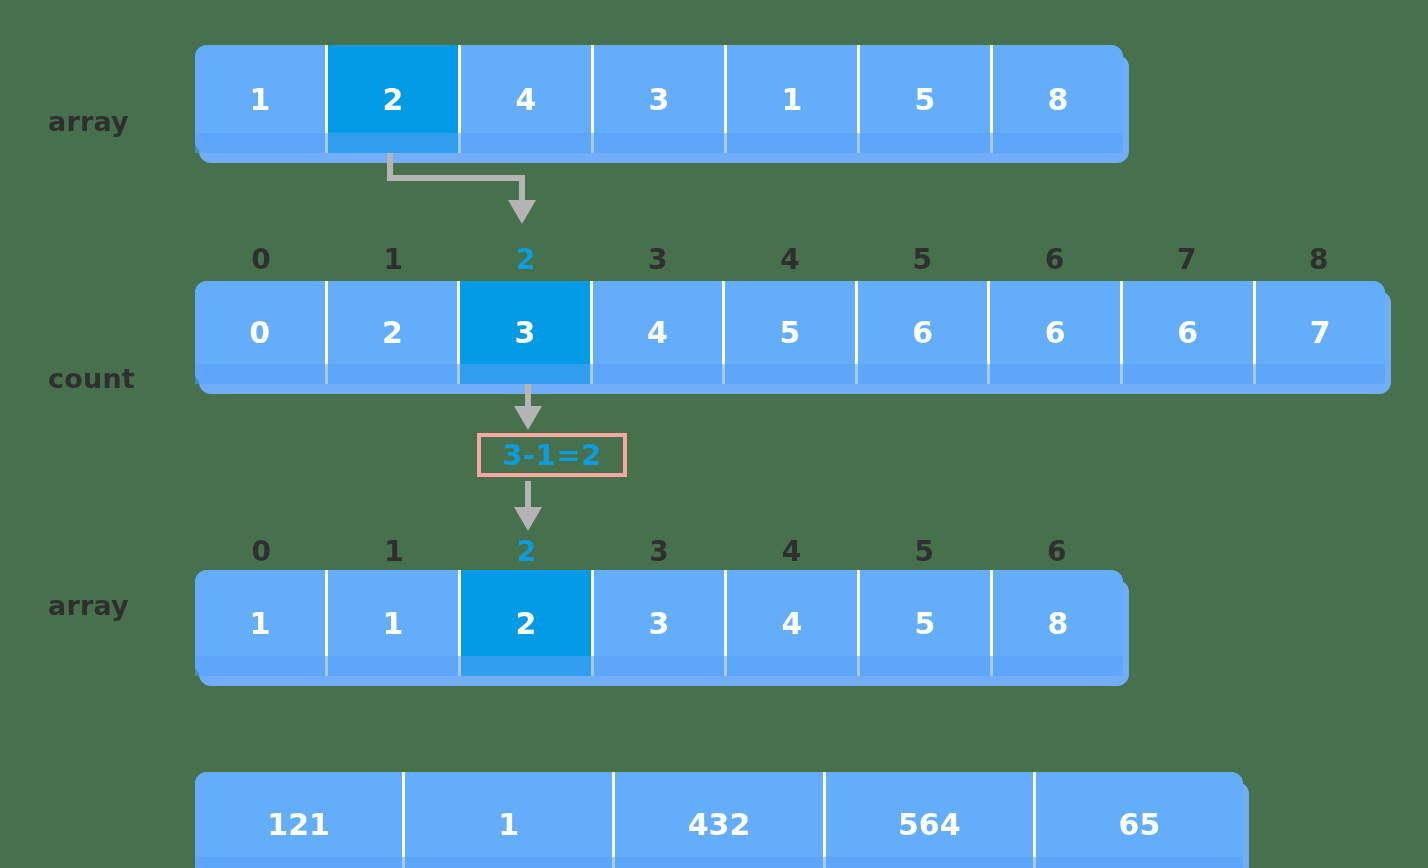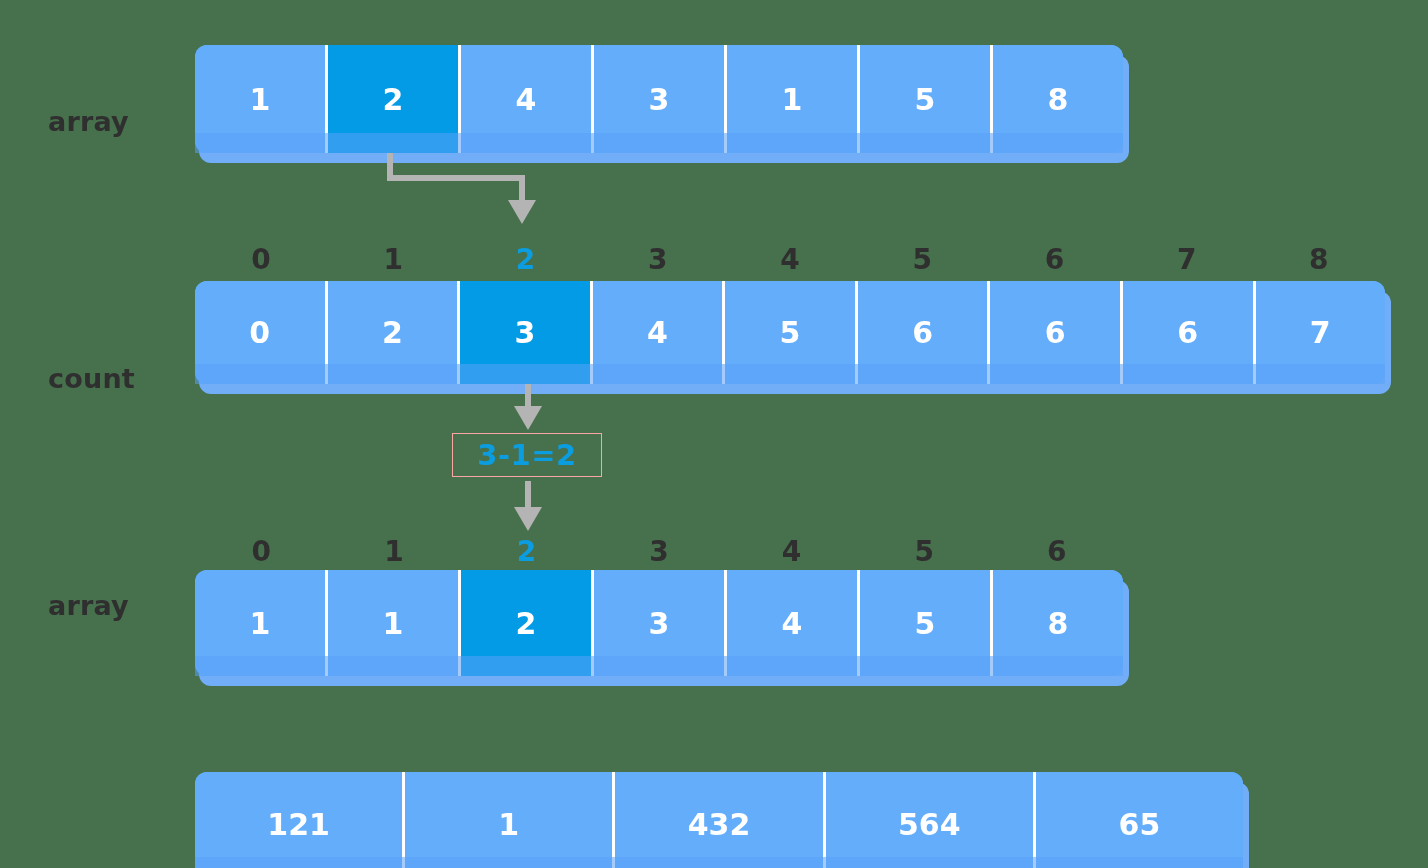--- a/index.html
+++ b/index.html
@@ -115,27 +115,28 @@
     position: absolute;
     pointer-events: none;
   }
 
   
   .eq-box {
     position: absolute;
     display: flex;
     align-items: center;
     justify-content: center;
-    border: 1px solid #fca5a5;
+    border: 4px solid #fca5a5;
     color: #0c9ce0;
     font-size: 29px;
     font-weight: 700;
     letter-spacing: 0.5px;
     background: transparent;
     box-sizing: border-box;
+    margin-left: 25px;
   }
 </style>
 </head>
 <body style="background: rgb(71, 112, 77);">
 
 <div id="stage">
 
   <div class="row-label" style="left:48px; top:82px;margin-top:24px;">array</div>
 
   <div class="bar" id="bar-array" style="left:195px; top:45px; width:928px; height:108px;">

